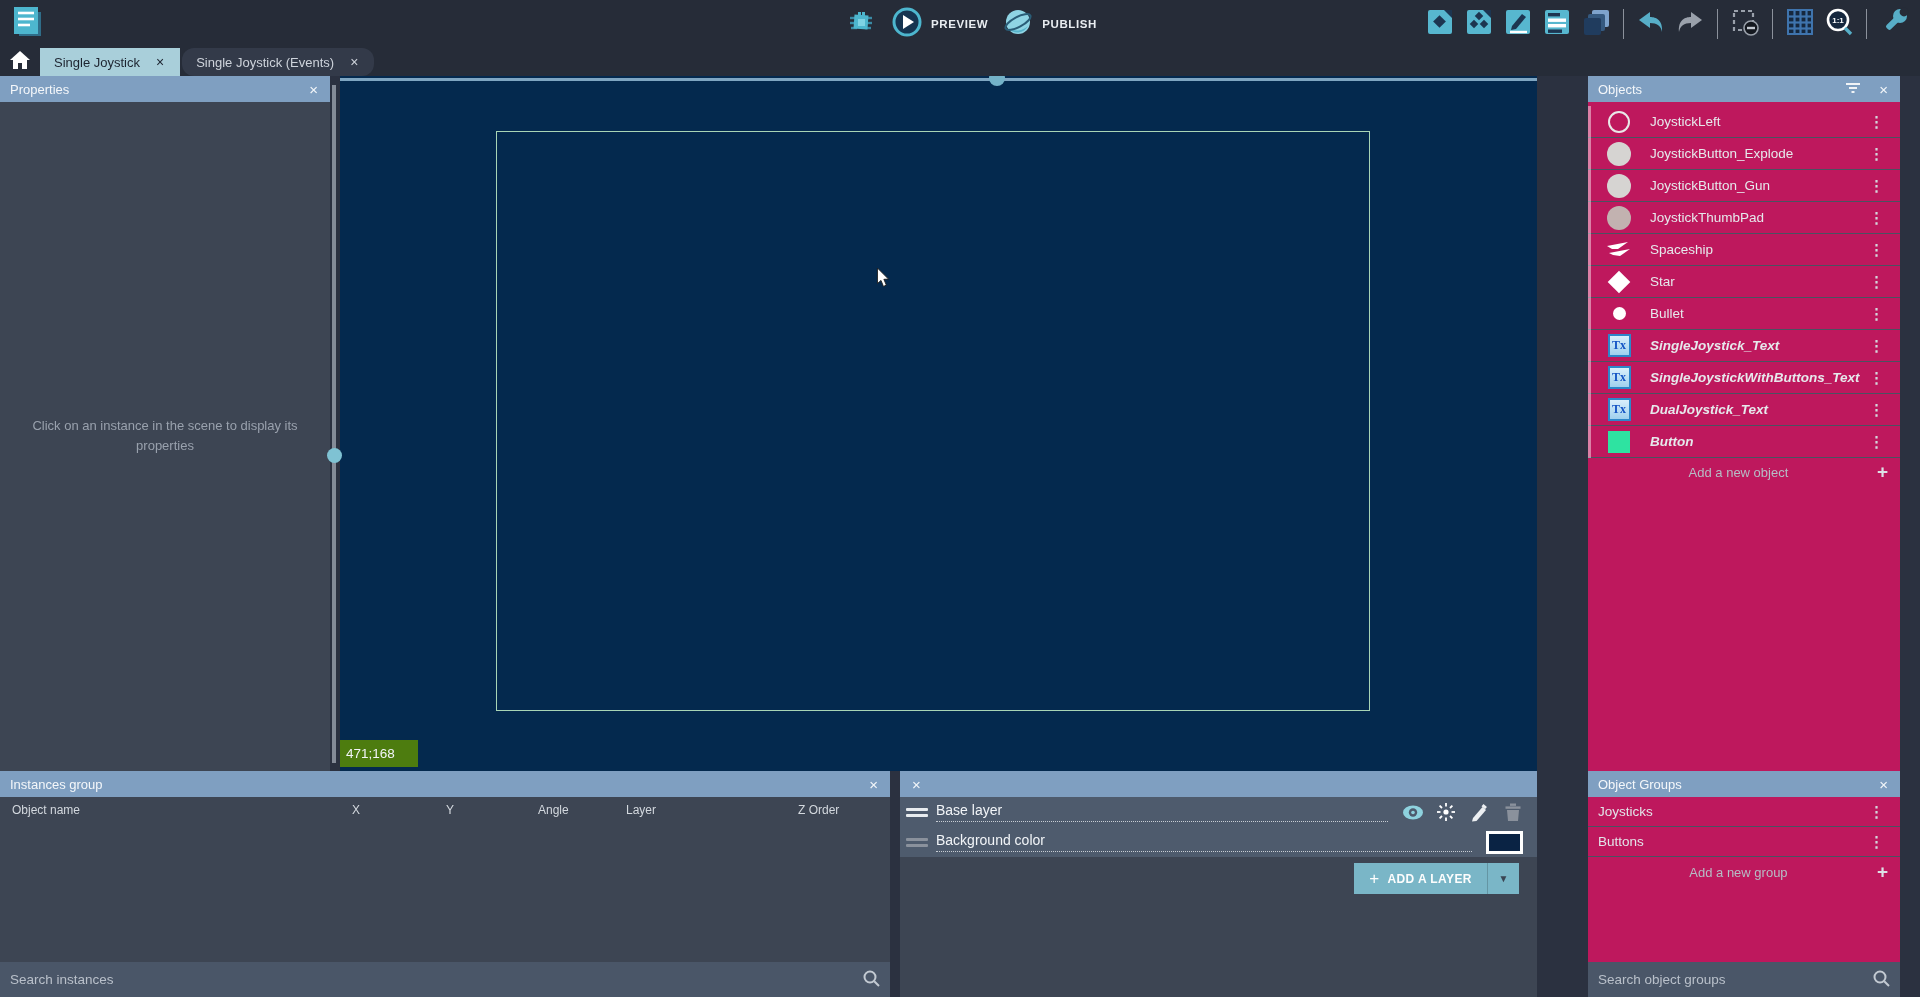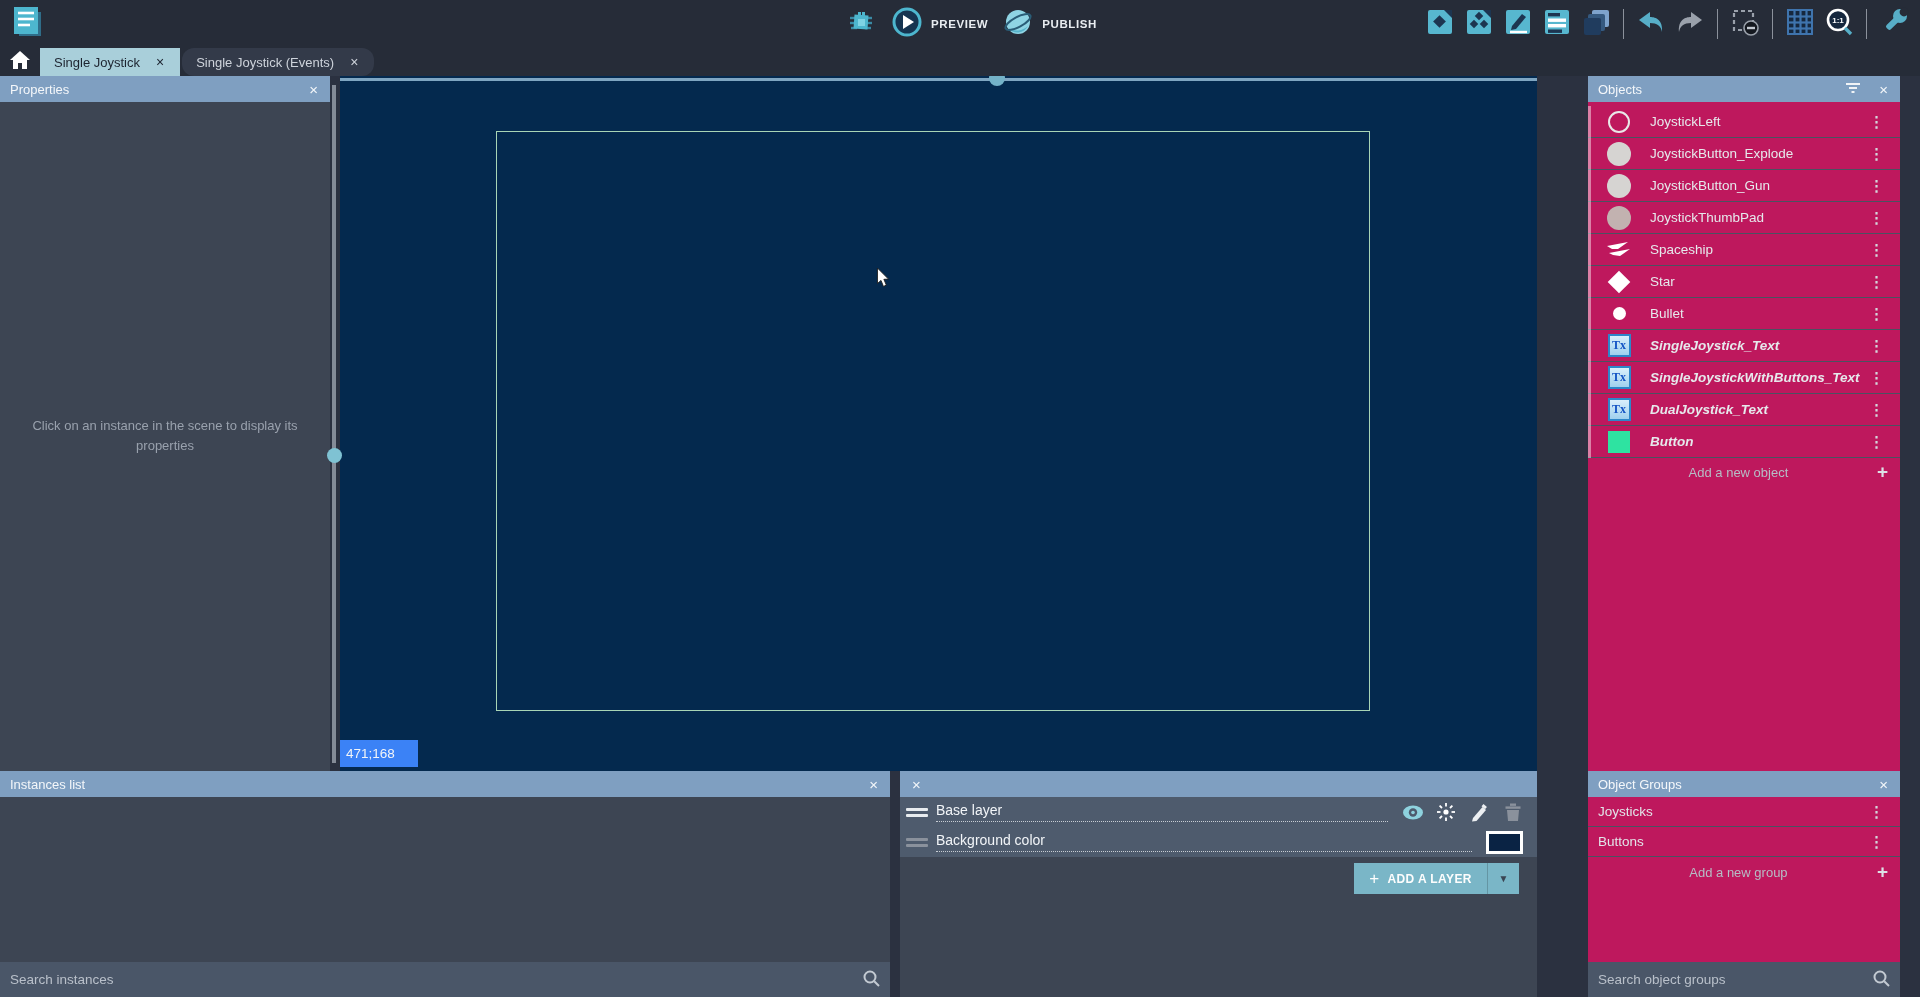--- a/index.html
+++ b/index.html
@@ -35,21 +35,21 @@
 
   
   #properties { position:absolute; left:0; top:76px; width:330px; height:695px; background:#3d4553; }
   .props-msg { position:absolute; left:15px; right:15px; top:340px; text-align:center; color:#99a1ad; font-size:13px; line-height:1.5; }
 
   
   #canvas { position:absolute; left:340px; top:76px; width:1197px; height:695px; background:#04294e; overflow:hidden; }
   .hscroll-track { position:absolute; left:0; right:0; top:2px; height:3px; background:#7fa6c2; }
   .hscroll-thumb { position:absolute; left:649px; top:-6px; width:16px; height:16px; border-radius:50%; background:#74b2c8; }
   .game-border { position:absolute; left:156px; top:55px; width:874px; height:580px; border:1px solid #a9d5b6; }
-  .coord-label { position:absolute; left:0; top:664px; width:78px; height:27px; background:#3b82f6; color:#f2f5f8; font-size:13.5px; display:flex; align-items:center; padding-left:6px;text-align:center; }
+  .coord-label { position:absolute; left:0; top:664px; width:78px; height:27px; background:#4d7c0f; color:#f2f5f8; font-size:13.5px; display:flex; align-items:center; padding-left:6px;text-align:center; }
   .cursor { position:absolute; left:533px; top:192px; }
   .vscroll-track { position:absolute; left:332px; top:85px; width:4px; height:678px; background:rgba(205,213,222,.55); z-index:5; }
   .vscroll-thumb { position:absolute; left:327px; top:448px; width:15px; height:15px; border-radius:50%; background:#7fc2d3; z-index:6; }
 
   
   #objects-col { position:absolute; left:1546px; top:76px; width:312px; height:921px; background:#be185d;margin-left:42px; }
   .obj-list { position:absolute; left:0; right:0; top:30px; }
   .obj-scrollbar { position:absolute; left:0; top:30px; width:3px; height:352px; background:rgba(255,255,255,.45); z-index:3; }
   .obj-row { height:32px; display:flex; align-items:center; padding:0 12px 0 18px; border-bottom:1px solid #4a5261; cursor:pointer; }
   .obj-ic { width:26px; display:flex; justify-content:center; margin-right:18px; }
@@ -438,22 +438,30 @@
         <svg width="18" height="18" viewBox="0 0 18 18">
           <circle cx="8" cy="8" r="5.5" fill="none" stroke="#c3cad2" stroke-width="2"></circle>
           <line x1="12.2" y1="12.2" x2="17" y2="17" stroke="#c3cad2" stroke-width="2"></line>
         </svg>
       </span>
     </div>
   </div>
 
   <div id="instances">
     <div class="panel-header">
-      <span class="ph-title">Instances list</span>
+      <span class="ph-title">Instances group</span>
       <span class="ph-x">×</span>
+    </div>
+    <div class="col-headers">
+      <span class="col-h" style="left:12px;">Object name</span>
+      <span class="col-h" style="left:352px;">X</span>
+      <span class="col-h" style="left:446px;">Y</span>
+      <span class="col-h" style="left:538px;">Angle</span>
+      <span class="col-h" style="left:626px;">Layer</span>
+      <span class="col-h" style="left:798px;">Z Order</span>
     </div>
     <div class="search-bar" id="search-instances">
       <input type="text" placeholder="Search instances" style="">
       <span>
         <svg width="18" height="18" viewBox="0 0 18 18">
           <circle cx="8" cy="8" r="5.5" fill="none" stroke="#c3cad2" stroke-width="2"></circle>
           <line x1="12.2" y1="12.2" x2="17" y2="17" stroke="#c3cad2" stroke-width="2"></line>
         </svg>
       </span>
     </div>

